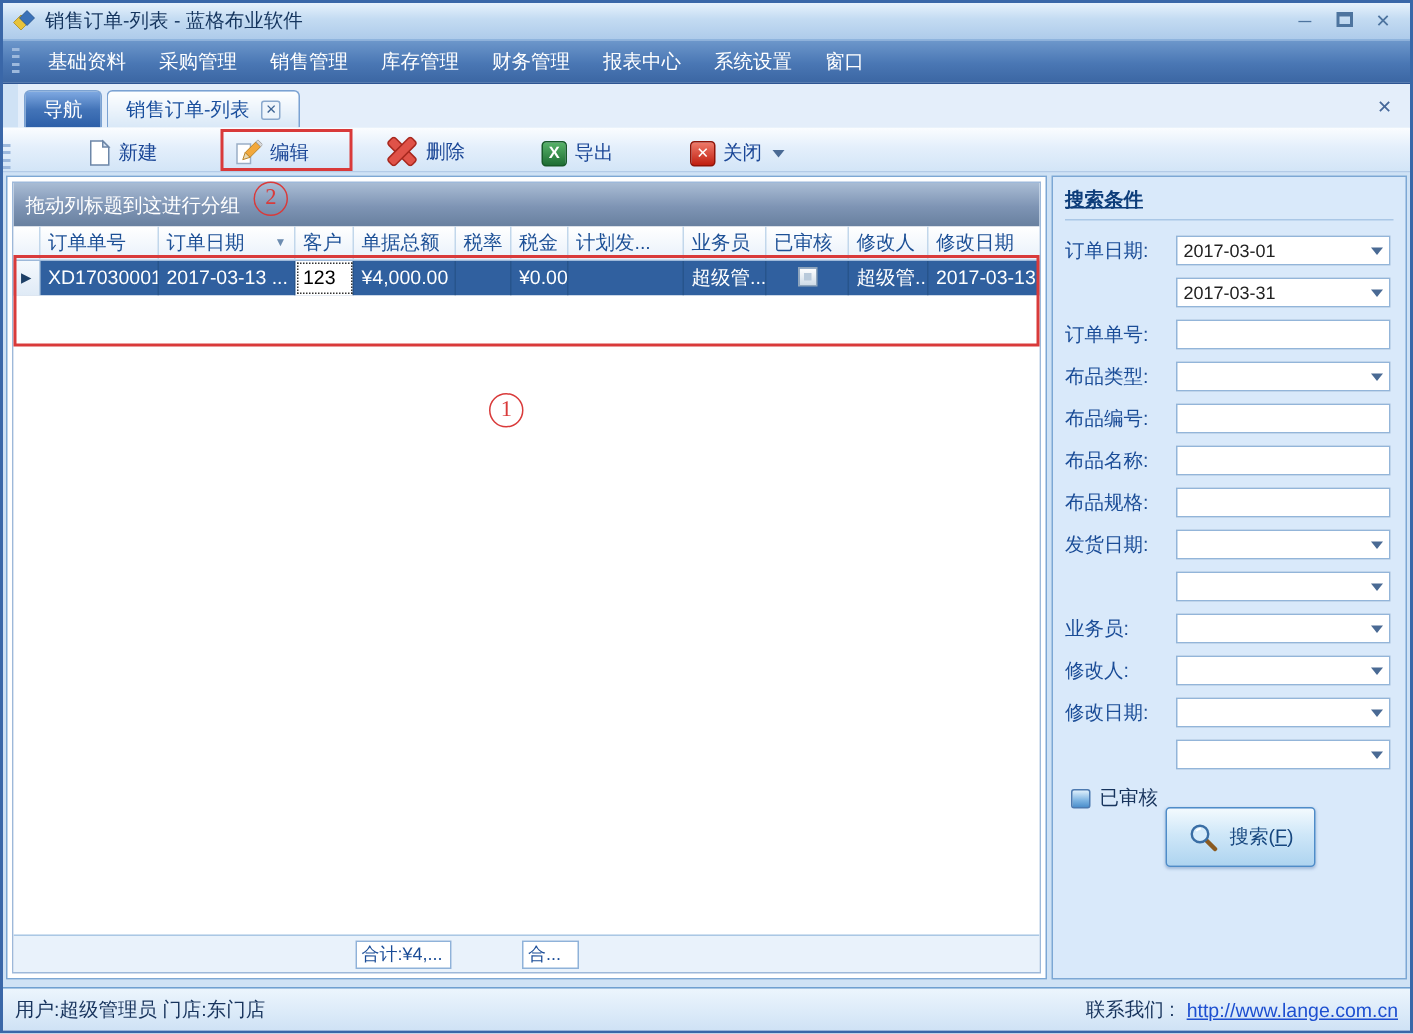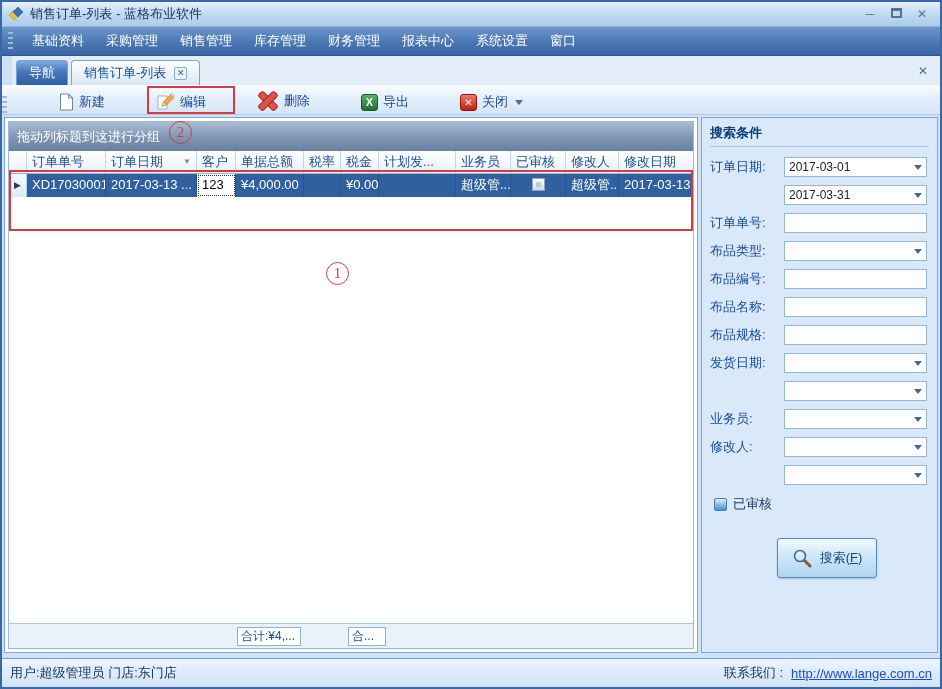--- a/index.html
+++ b/index.html
@@ -69,21 +69,21 @@
     font-size:12px;color:#1a4c97;line-height:17px;padding:0 3px;overflow:hidden;white-space:nowrap;}
   .fcell.total{left:228px;width:64px;}
   .fcell.tax{left:339px;width:38px;}
   .cb3d{display:inline-block;width:13px;height:13px;border:1px solid #8fa5bc;
     background:linear-gradient(#ffffff,#cfdce8);vertical-align:middle;position:relative;top:-1px;}
   .cb3d::after{content:"";position:absolute;left:3px;top:3px;right:3px;bottom:3px;background:#b9cadb;}
   
   .search-panel{position:absolute;left:699px;right:2px;top:2px;bottom:3px;
     border:1px solid #7ca7d4;background:#d9e9fa;padding:6px 8px;}
   .sp-title{color:#0d3d7a;font-size:13px;font-weight:bold;padding-bottom:4px;
-    border-bottom:1px solid #aac7e6;margin-bottom:8px;}
+    border-bottom:1px solid #aac7e6;margin-bottom:8px;text-decoration:underline;}
   .srow{display:flex;align-items:center;height:24px;margin-bottom:4px;}
   .slabel{width:72px;color:#1a4c97;font-size:13px;white-space:nowrap;}
   .sfield{position:relative;width:143px;margin-left:2px;}
   .sfield input{width:143px;height:20px;border:1px solid #93b5d9;background:#ffffff;
     font-size:12px;padding:0 4px;color:#222;font-family:"Liberation Sans",sans-serif;}
   .sfield.combo input{padding-right:16px;}
   .combo-arrow{position:absolute;right:5px;top:8px;width:0;height:0;
     border-left:4px solid transparent;border-right:4px solid transparent;border-top:5px solid #4a6a94;}
   .cb-row{display:flex;align-items:center;gap:6px;margin:8px 0 0 4px;}
   .cbblue{display:inline-block;width:13px;height:13px;border:1px solid #4d7ab0;border-radius:2px;
@@ -298,20 +298,24 @@
       </div>
       <div class="srow">
         <span class="slabel">业务员:</span>
         <span class="sfield combo"><input value="" style=""><span class="combo-arrow"></span></span>
       </div>
       <div class="srow">
         <span class="slabel">修改人:</span>
         <span class="sfield combo"><input value="" style=""><span class="combo-arrow"></span></span>
       </div>
       <div class="srow">
+        <span class="slabel">修改日期:</span>
+        <span class="sfield combo"><input value="" style=""><span class="combo-arrow"></span></span>
+      </div>
+      <div class="srow">
         <span class="slabel"></span>
         <span class="sfield combo"><input value="" style=""><span class="combo-arrow"></span></span>
       </div>
 
       <div class="cb-row">
         <span class="cbblue"></span>
         <span class="cb-label">已审核</span>
       </div>
 
       <div class="search-btn">

